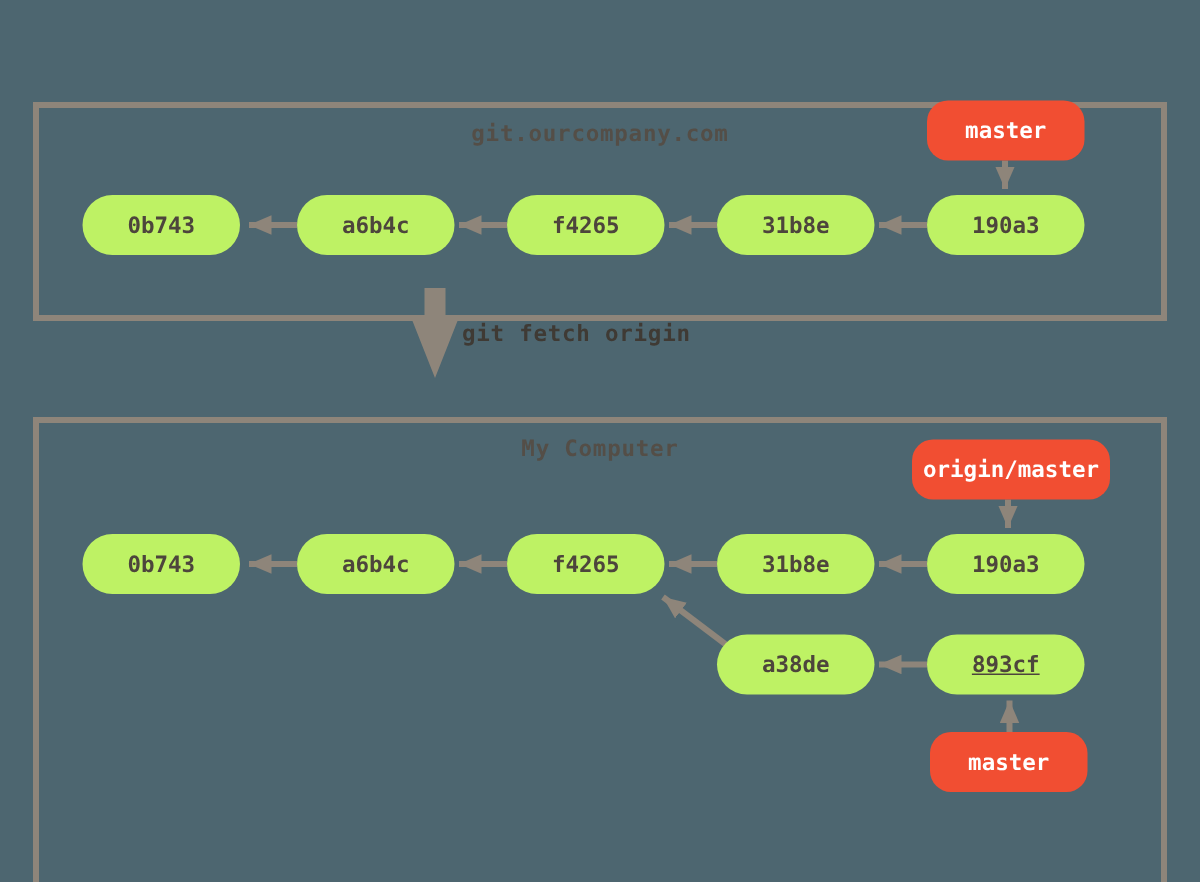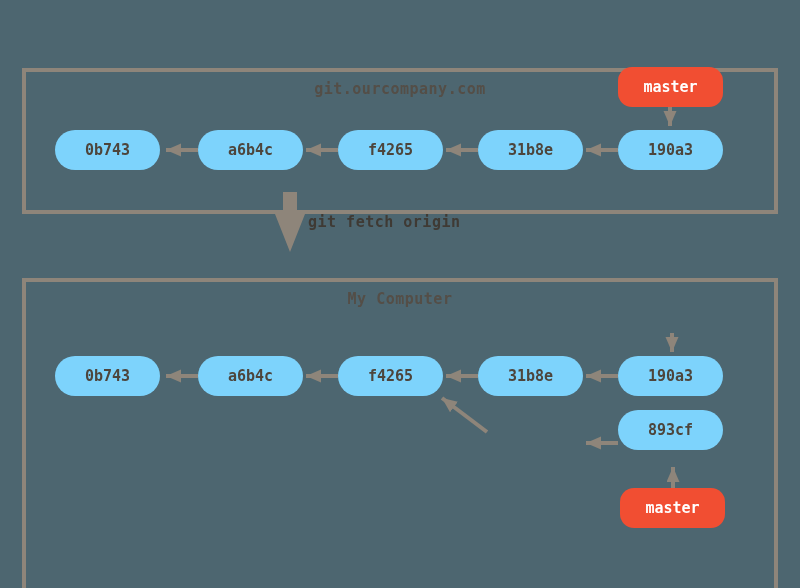--- a/index.html
+++ b/index.html
@@ -22,21 +22,21 @@
     position:absolute;
     left:0;top:8px;width:100%;
     text-align:center;
     font-size:15px;font-weight:bold;
     color:#544e47;
     letter-spacing:0.5px;
   }
   .node{
     position:absolute;
     width:105px;height:40px;
-    background:#7dd3fc;
+    background:#bef264;
     border-radius:20px;
     color:#4d453c;
     font-size:15px;font-weight:bold;
     display:flex;align-items:center;justify-content:center;
     box-sizing:border-box;
   }
   .branch{
     position:absolute;
     height:40px;
     background:#f14e32;
@@ -97,24 +97,26 @@
   <div class="node" style="left:338px;top:130px;">f4265</div>
   <div class="node" style="left:478px;top:130px;">31b8e</div>
   <div class="node" style="left:618px;top:130px;">190a3</div>
 
   <div class="fetch-label">git fetch origin</div>
 
   <div class="repo-box local">
     <div class="repo-title">My Computer</div>
   </div>
 
+  <div class="branch" style="left:608px;top:293px;width:132px;">origin/master</div>
 
   <div class="node" style="left:55px;top:356px;">0b743</div>
   <div class="node" style="left:198px;top:356px;">a6b4c</div>
   <div class="node" style="left:338px;top:356px;">f4265</div>
   <div class="node" style="left:478px;top:356px;">31b8e</div>
   <div class="node" style="left:618px;top:356px;">190a3</div>
 
-  <div class="node" style="left:618px;top:410px;">893cf</div>
+  <div class="node" style="left:478px;top:423px;">a38de</div>
+  <div class="node" style="left:618px;top:423px;text-decoration:underline;">893cf</div>
 
   <div class="branch" style="left:620px;top:488px;width:105px;">master</div>
 
 </div>
 
 </body></html>

